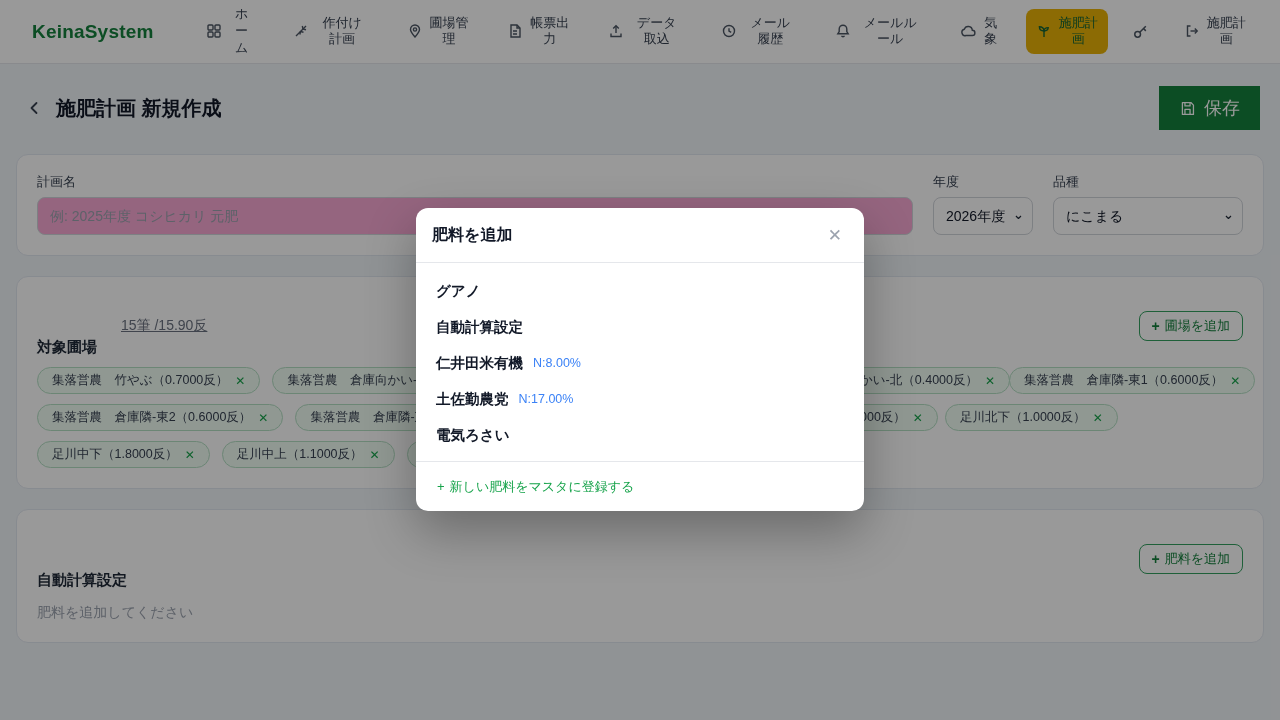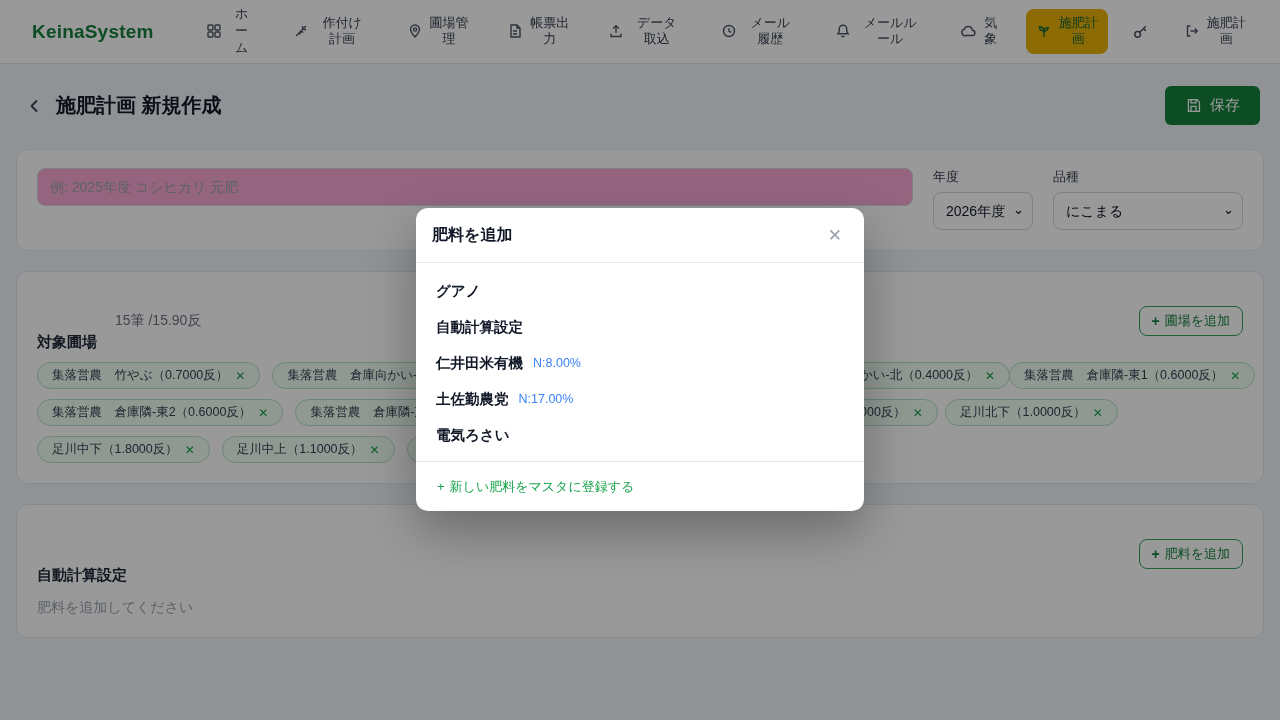--- a/index.html
+++ b/index.html
@@ -15,39 +15,39 @@
   .nav-label { font-size:13px; line-height:1.3; text-align:center; display:inline-block; }
   .nav-item.active { background:#eab308; color:#166534; }
   .nav-item.active svg { stroke:#166534; }
   .nav-icon-only { padding:6px 6px; }
 
   
   .main { padding:0 16px; }
   .page-head { display:flex; align-items:center; margin:22px 4px 24px 4px; }
   .back-btn { width:28px; height:28px; display:flex; align-items:center; justify-content:center; cursor:pointer; }
   .page-title { font-size:20px; font-weight:700; color:#111827; margin-left:8px; }
-  .save-btn { margin-left:auto; display:flex; align-items:center; gap:8px; background:#15803d; color:#ffffff; border:none; border-radius:6px; padding:10px 20px; font-size:15px; font-family:inherit; cursor:pointer; }
+  .save-btn { margin-left:auto; display:flex; align-items:center; gap:8px; background:#15803d; color:#ffffff; border:none; border-radius:0; padding:10px 20px; font-size:18px; font-family:inherit; cursor:pointer; }
 
   
   .card { background:#ffffff; border:1px solid #e2e8f0; border-radius:12px; padding:18px 20px 20px 20px; margin-bottom:20px; }
   .form-row { display:flex; gap:20px; }
   .form-col { display:flex; flex-direction:column; }
   .form-col.grow { flex:1; }
   .field-label { font-size:13px; color:#374151; margin-bottom:6px; }
   .text-input { height:38px; border:1px solid #d1d5db; border-radius:8px; padding:0 12px; font-size:14px; font-family:inherit; color:#111827; background:#f9a8d4; width:100%; }
   .text-input::placeholder { color:#9ca3af; }
   .select-wrap { position:relative; }
   .select-wrap select { height:38px; border:1px solid #d1d5db; border-radius:8px; padding:0 26px 0 12px; font-size:14px; font-family:inherit; color:#111827; background:#fff; appearance:none; -webkit-appearance:none; width:100%; cursor:pointer; }
   .select-arrow { position:absolute; right:9px; top:50%; transform:translateY(-58%); font-size:13px; font-weight:700; color:#1f2937; pointer-events:none; }
   .w-year { width:100px; }
   .w-variety { width:190px; }
 
   .section-head { display:flex; align-items:center; }
   .section-title { font-size:15px; font-weight:700; color:#1f2937;margin-top:43px; }
-  .section-summary { font-size:14px; color:#6b7280; margin-left:18px; }
+  .section-summary { font-size:14px; color:#6b7280; margin-left:24px;text-decoration:underline; }
   .outline-btn { margin-left:auto; display:flex; align-items:center; gap:5px; background:transparent; border:1px solid #34a060; color:#15803d; border-radius:8px; padding:5px 12px; font-size:13px; font-family:inherit; cursor:pointer; }
   .outline-btn .plus { font-size:14px; font-weight:700; }
 
   .chip-row { position:relative; display:flex; gap:12px; height:27px; margin-top:10px; }
   .chip-row:first-of-type { margin-top:14px; }
   .chip { display:inline-flex; align-items:center; gap:7px; background:#f0fdf4; border:1px solid #b5dfc4; border-radius:999px; padding:0 14px; height:27px; font-size:12.5px; color:#374151; white-space:nowrap; }
   .chip-x { color:#16a34a; font-size:12px; cursor:pointer; }
   .chip.cut-right { padding-right:56px; }
   .chip.abs { position:absolute; top:0; }
 
@@ -185,20 +185,21 @@
           <path d="M7 3 v4 h6 V3"></path>
           <path d="M7 17 v-6 h6 v6"></path>
         </svg>
       <span>保存</span>
     </button>
   </div>
 
   <section class="card">
     <div class="form-row">
       <div class="form-col grow">
+        <label class="field-label">計画名</label>
         <input class="text-input" type="text" placeholder="例: 2025年度 コシヒカリ 元肥" style="">
       </div>
       <div class="form-col">
         <label class="field-label">年度</label>
         <div class="select-wrap w-year">
           <select>
             <option>2026年度</option>
           </select>
           <span class="select-arrow">⌄</span>
         </div>

